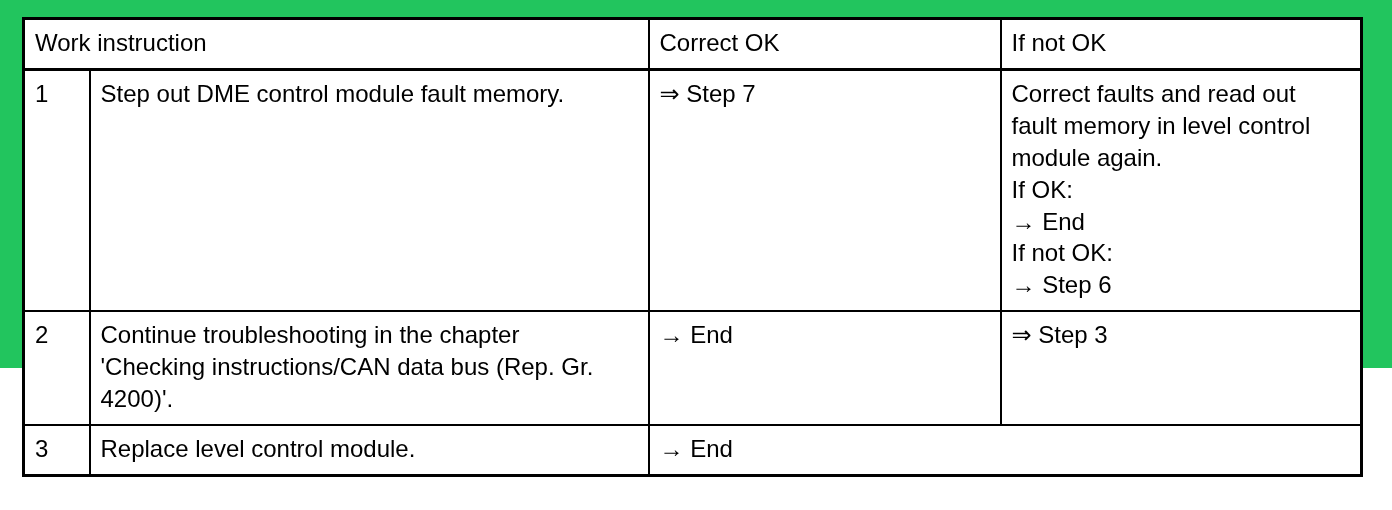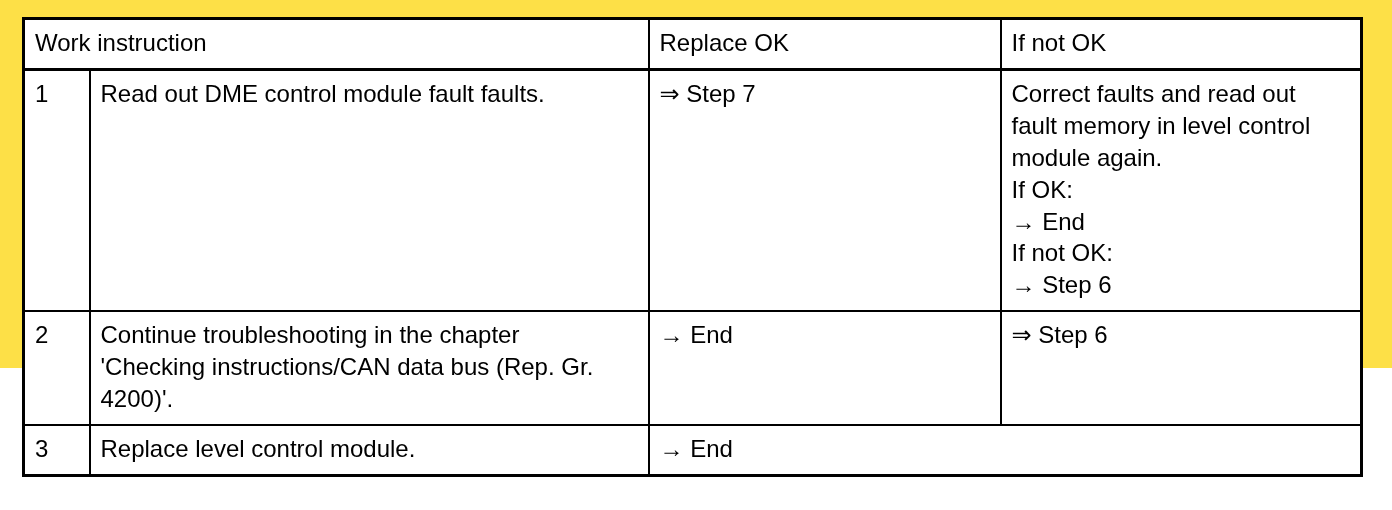--- a/index.html
+++ b/index.html
@@ -12,21 +12,21 @@
     height: 510px;
     font-family: "Liberation Sans", sans-serif;
     color: #000000;
     overflow: hidden;
   }
 
   .sheet {
     position: relative;
     width: 1392px;
     height: 368px;
-    background: #fde047;
+    background: #22c55e;
   }
 
   table.proc {
     position: absolute;
     left: 22px;
     top: 17px;
     width: 1338px;
     border-collapse: collapse;
     background: #ffffff;
     table-layout: fixed;
@@ -103,47 +103,47 @@
     <colgroup>
       <col class="c-num">
       <col class="c-instr">
       <col class="c-display">
       <col class="c-ifnot">
     </colgroup>
 
     <thead>
       <tr>
         <th class="h-work" colspan="2">Work instruction</th>
-        <th class="h-display">Replace OK</th>
+        <th class="h-display">Correct OK</th>
         <th class="h-ifnot">If not OK</th>
       </tr>
     </thead>
 
     <tbody>
 
       <tr class="r-first">
         <td class="num">1</td>
-        <td class="instr">Read out DME control module fault faults.</td>
+        <td class="instr">Step out DME control module fault memory.</td>
         <td class="display">⇒ Step 7</td>
         <td class="ifnot">Correct faults and read out
 fault memory in level control
 module again.
 If OK:
 → End
 If not OK:
 → Step 6</td>
       </tr>
 
       <tr>
         <td class="num">2</td>
         <td class="instr">Continue troubleshooting in the chapter
 'Checking instructions/CAN data bus (Rep. Gr.
 4200)'.</td>
         <td class="display">→ End</td>
-        <td class="ifnot">⇒ Step 6</td>
+        <td class="ifnot">⇒ Step 3</td>
       </tr>
 
       <tr class="r-last">
         <td class="num">3</td>
         <td class="instr">Replace level control module.</td>
         <td class="display-wide" colspan="2">→ End</td>
       </tr>
 
     </tbody>
   </table>

